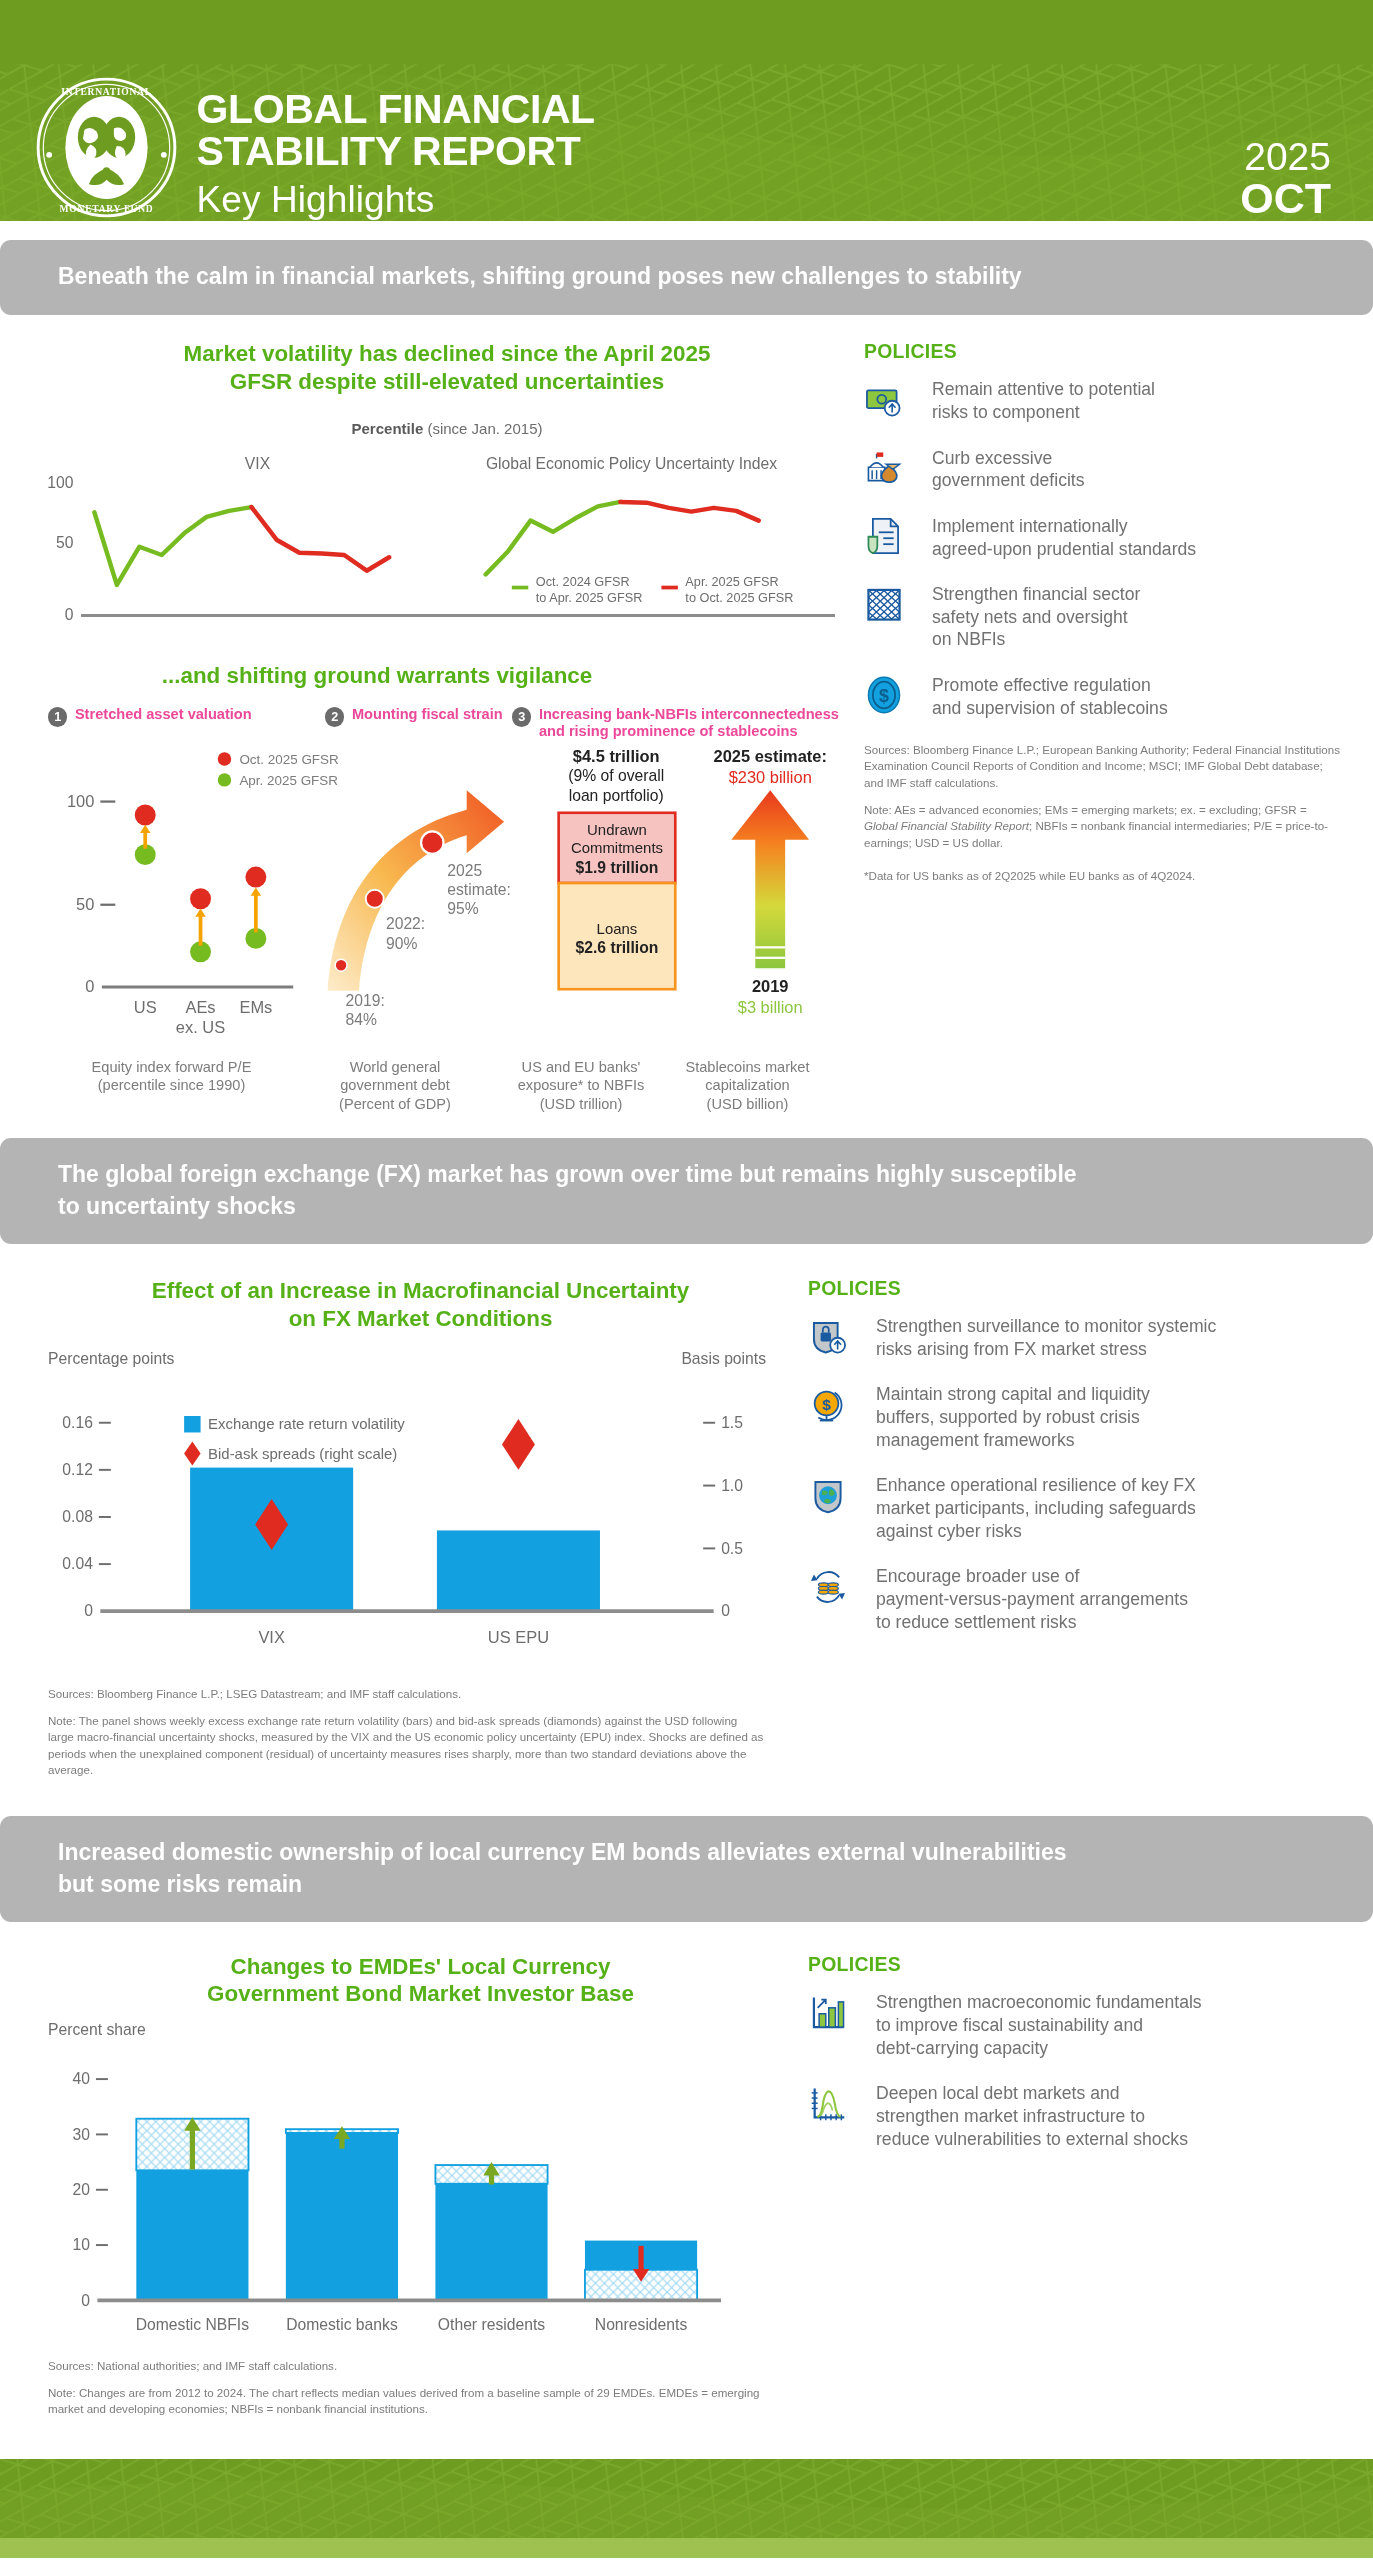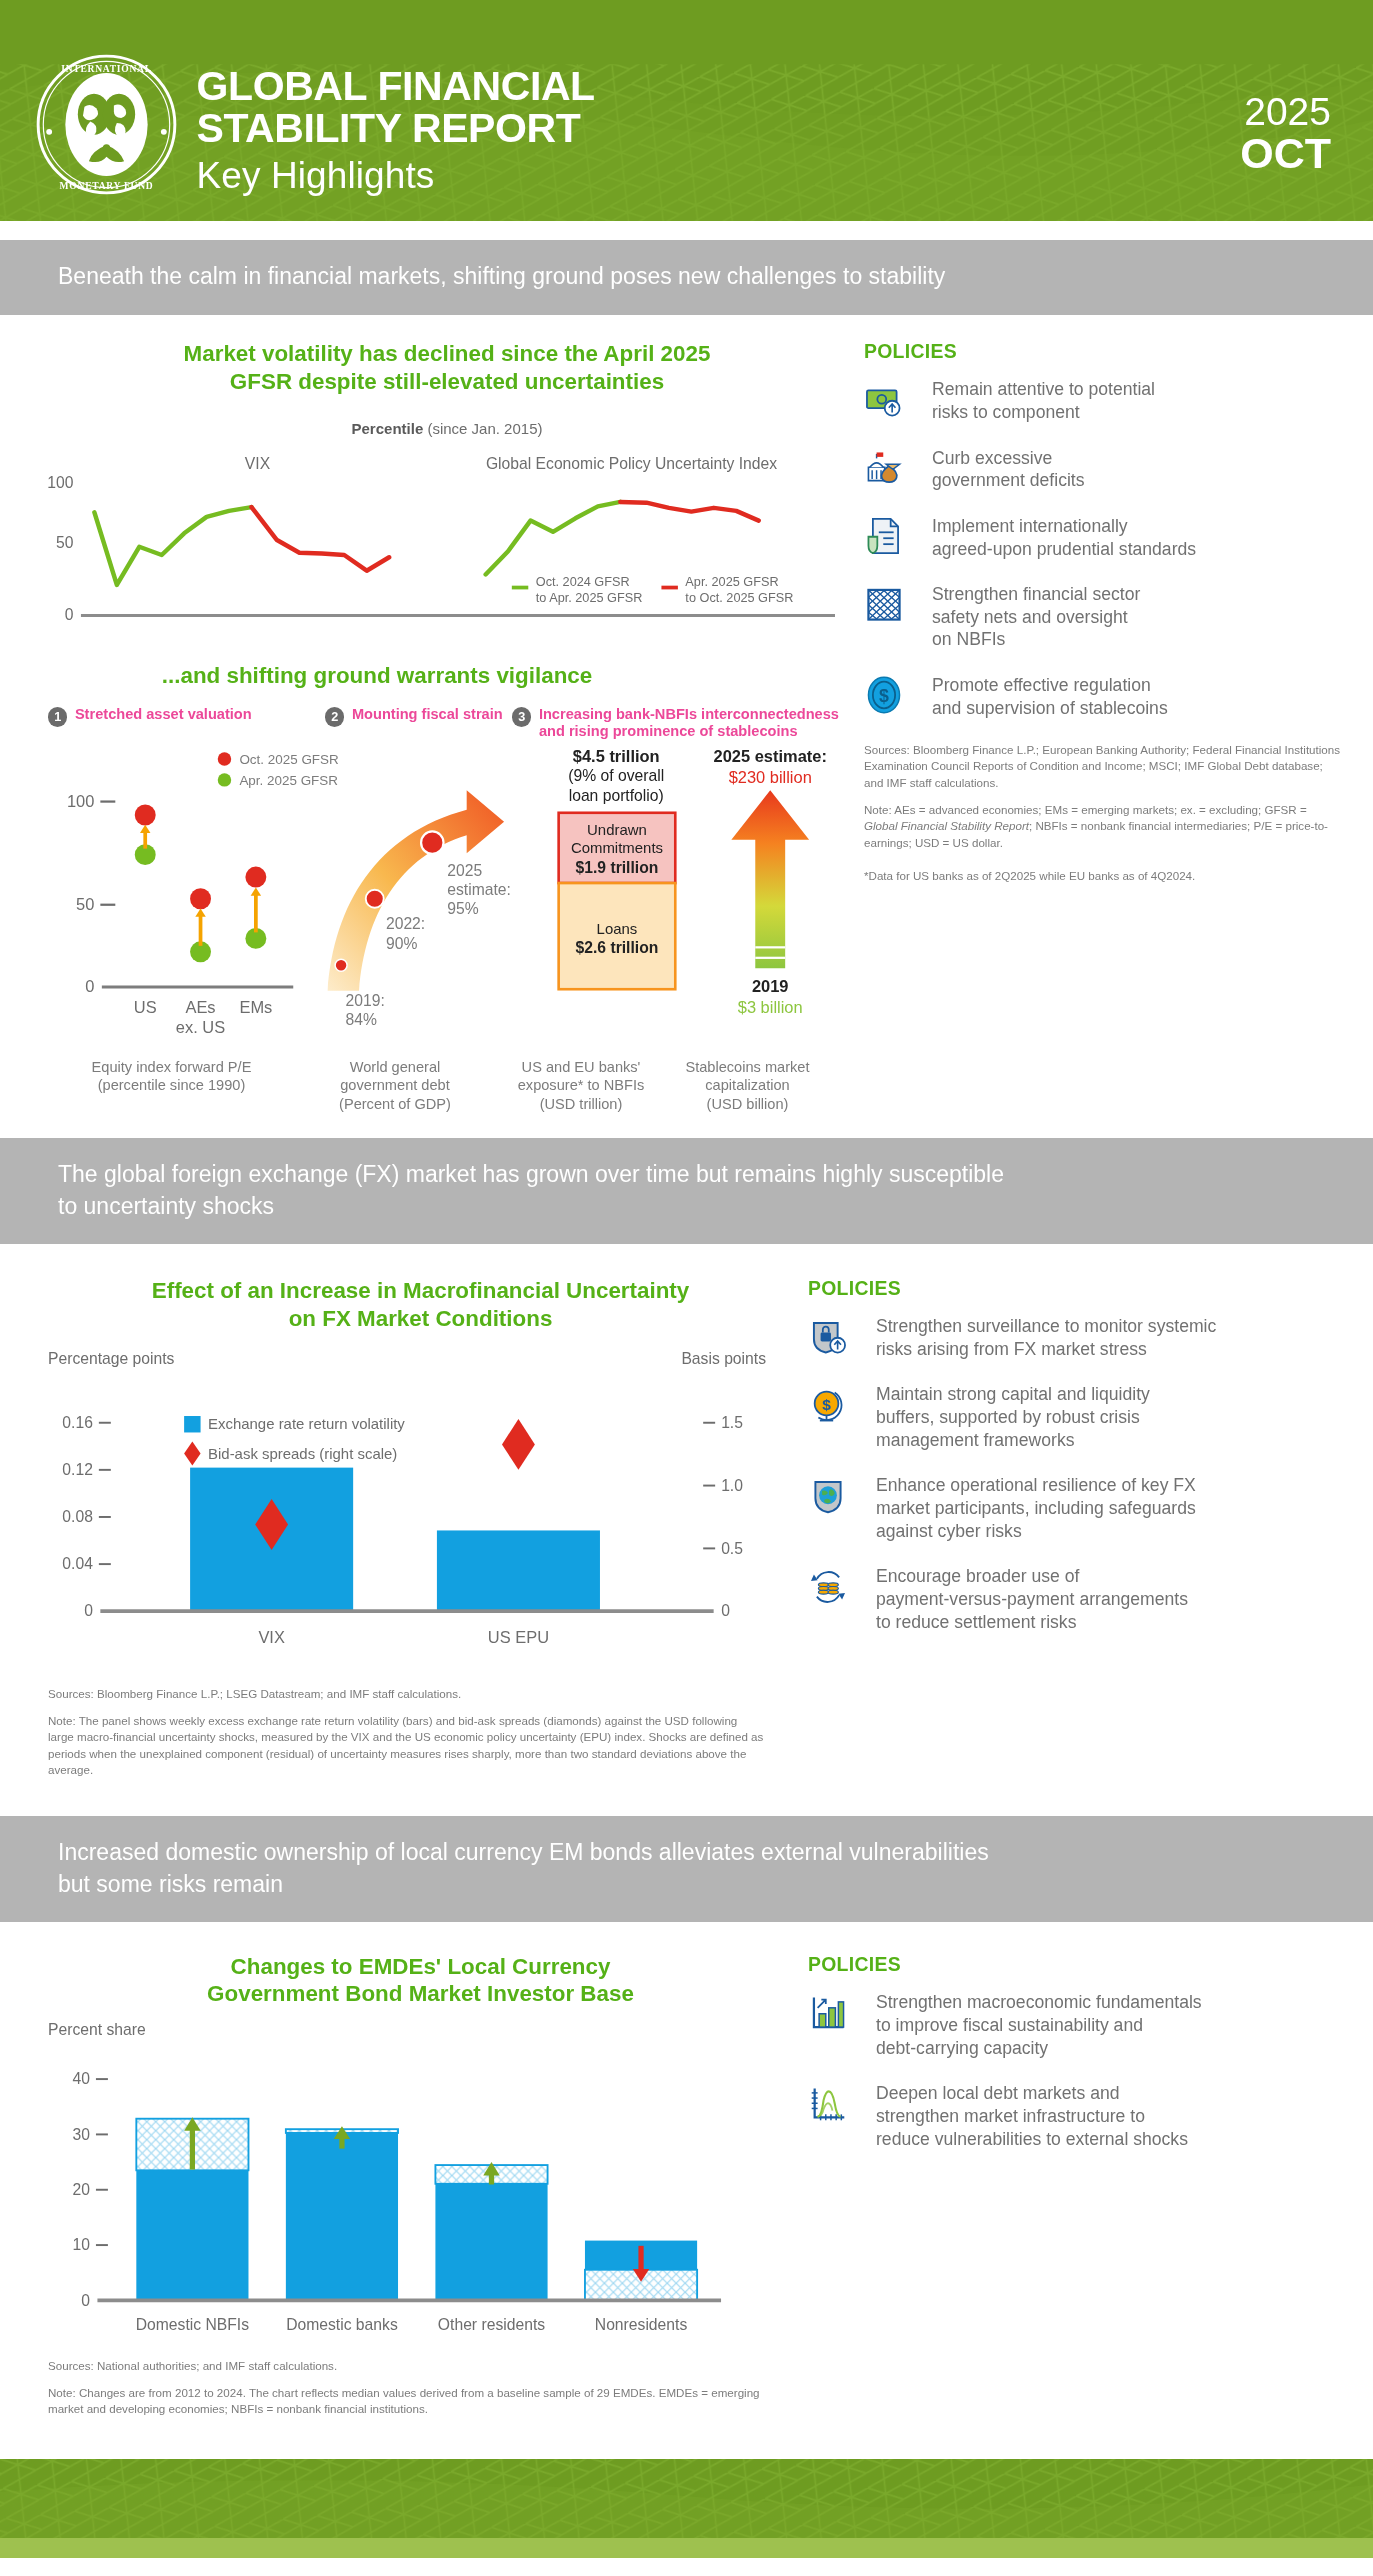--- a/index.html
+++ b/index.html
@@ -17,21 +17,21 @@
     background: #6e9c21;
     overflow: hidden;
   }
   .header-mesh {
     position: absolute; inset: 0;
     opacity: .55;
   }
   .header-inner {
     position: relative;
     display: flex;
-    align-items: center;
+    align-items: flex-end;
     height: 100%;
     padding: 21px 42px 0 33px;
   }
   .imf-logo { width: 147px; height: 147px; flex: 0 0 147px; margin-top: 7.5px; }
   .header-titles { margin-left: 16.5px; margin-top: 21px; }
   .report-title {
     font-weight: 800;
     font-size: 41px;
     line-height: 1.02;
     color: #fff;
@@ -50,24 +50,25 @@
     color: #fff;
     margin-top: 27px;
   }
   .header-year { font-size: 39px; font-weight: 300; line-height: 1; }
   .header-month { font-size: 43px; font-weight: 800; line-height: 1.05; }
 
   
   .banner {
     background: #b4b4b4;
     color: #fff;
-    font-weight: 400;
+    font-weight: 700;
     font-size: 23px;
     line-height: 1.36;
     padding: 21px 48px 22.4px 58px;
+    border-radius: 11px;
   }
 
   
   .section { display: flex; padding: 0; }
   .section-left { width: 864px; padding: 0 18px 0 48px; }
   .section-right { width: 509px; padding-right: 30px; }
 
   .chart-title {
     color: #55b117;
     font-weight: 800;

